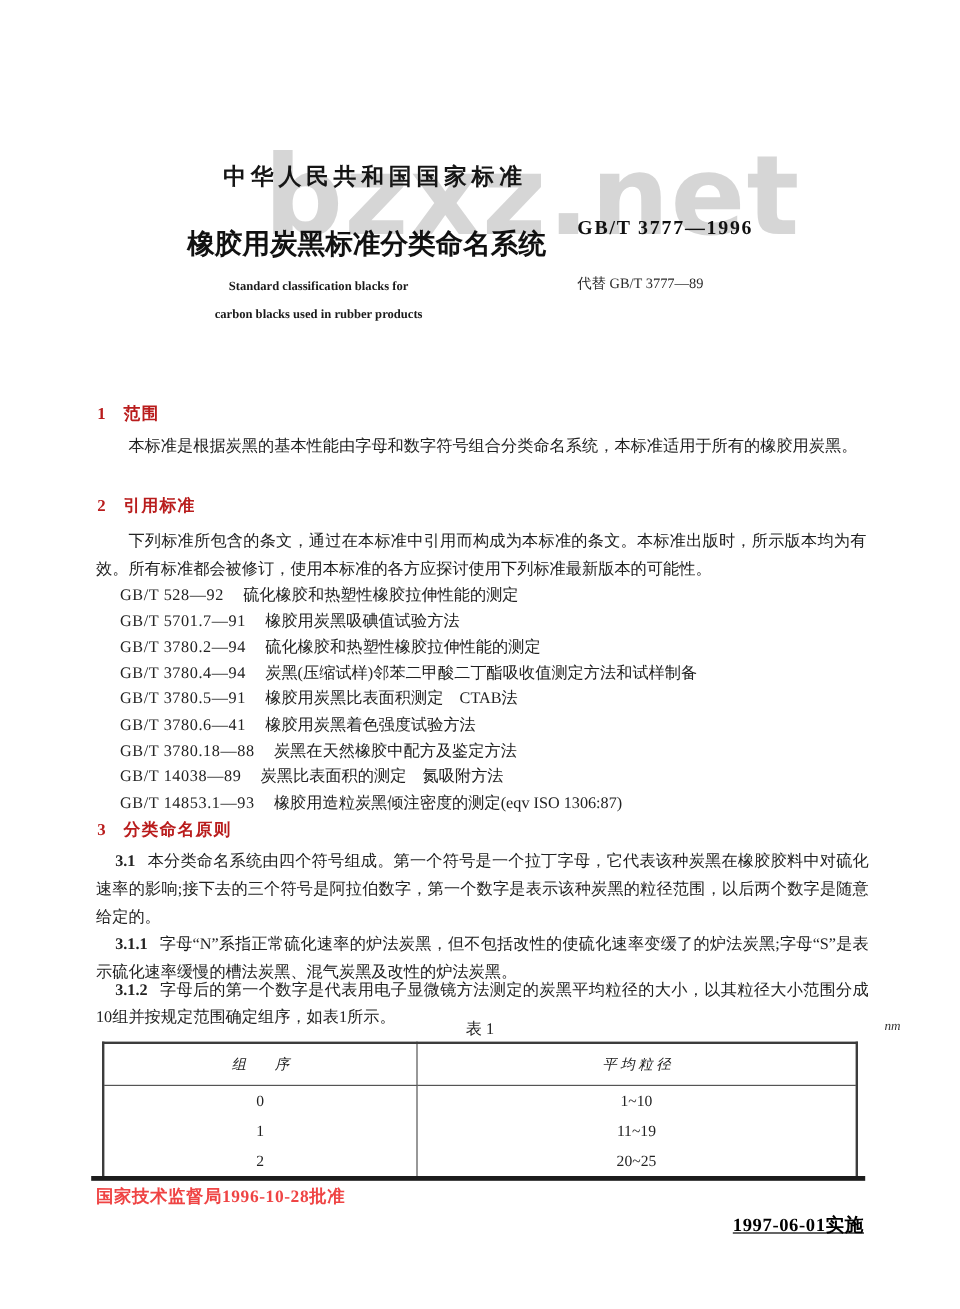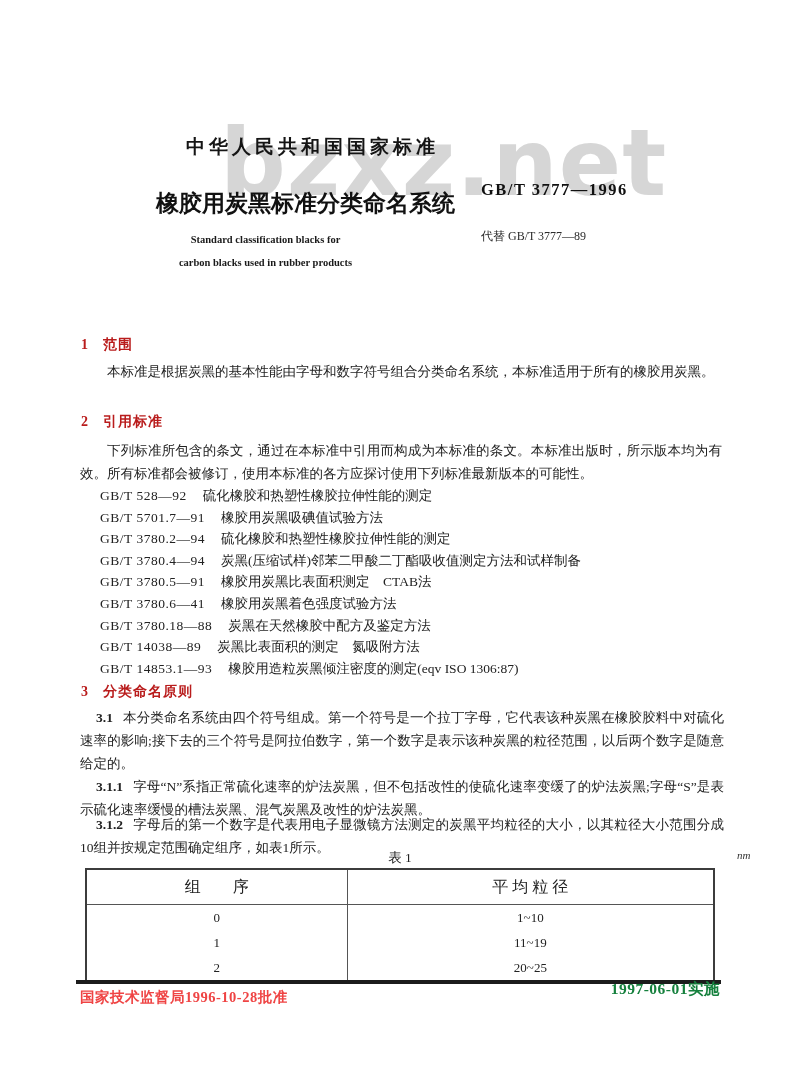--- a/index.html
+++ b/index.html
@@ -83,40 +83,41 @@
   }
   table.t1 {
     position:absolute; left:85px; top:868px; width:630px;
     border-collapse:collapse; z-index:1;
     font-size:13px; color:#222;
   }
   table.t1 th, table.t1 td {
     text-align:center; font-weight:normal; padding:0;
   }
   table.t1 thead th {
-    height:34px; font-size:16px;
+    height:34px; font-size:12px;
     border-bottom:1.5px solid #555;
+    font-style:italic;
   }
   table.t1 tbody td { height:25px; }
   table.t1 { border:2px solid #3c3c3c; border-bottom-width:2.5px; }
   table.t1 .c1 { width:41.6%; border-right:1.5px solid #555; }
   
   .footer-rule {
     position:absolute; left:76px; top:980px; width:645px; height:3.5px;
     background:#1c1c1c; z-index:1;
   }
   .footer-approval {
     position:absolute; left:80px; top:988px;
     font-size:14.5px; font-weight:bold; letter-spacing:.5px;
     color:#ef4444; z-index:1;
   }
   .footer-impl {
-    position:absolute; right:80px; top:979px;
+    position:absolute; right:80px; top:1011px;
     font-size:15.5px; font-weight:bold; letter-spacing:.5px;
-    color:#15803d; z-index:1;
+    color:#000000; z-index:1;text-decoration:underline;
   }
 </style>
 </head>
 <body>
 
 <div class="page">
 
   <div class="watermark">bzxz.net</div>
 
   <div class="hdr-label">中华人民共和国国家标准</div>

